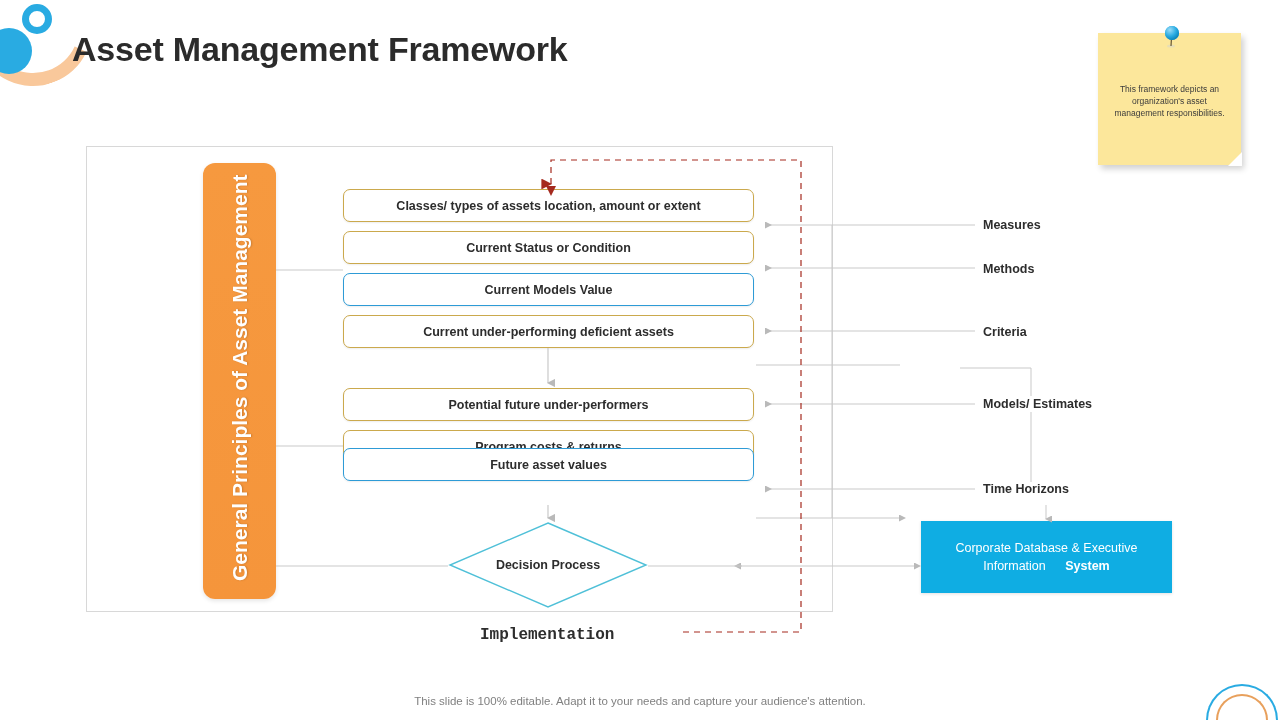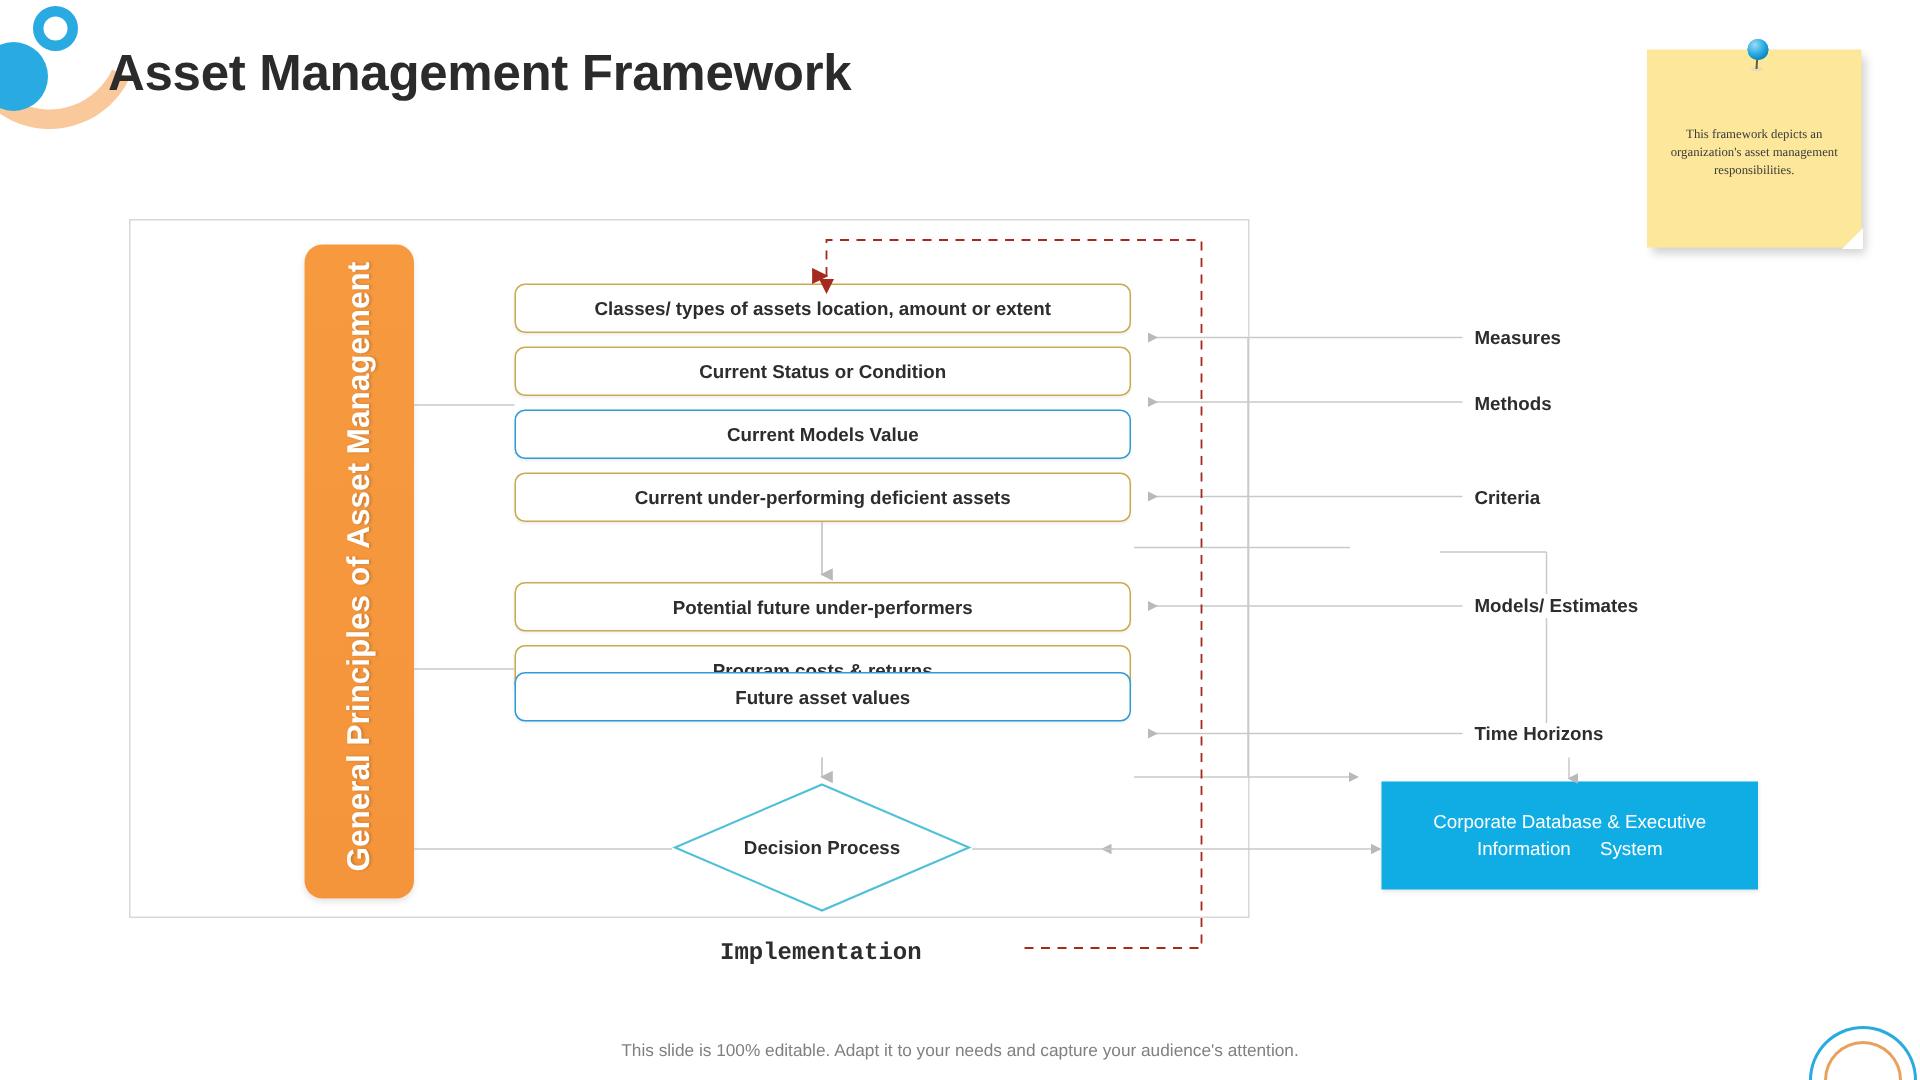--- a/index.html
+++ b/index.html
@@ -55,21 +55,21 @@
     background:#FCE79B;
     box-shadow:3px 4px 6px rgba(0,0,0,.18);
   }
   .sticky:after{
     content:"";position:absolute;right:-1px;bottom:-1px;
     border-width:0 0 14px 14px;border-style:solid;
     border-color:transparent transparent #ffffff transparent;
   }
   .sticky-text{
     position:absolute;left:10px;top:50px;width:123px;
-    font-size:8.5px;line-height:12px;color:#3b3b3b;text-align:center;font-family:Liberation Serif, serif;
+    font-size:8.5px;line-height:12px;color:#3b3b3b;text-align:center;
   }
   .pin{
     position:absolute;left:1160px;top:25px;width:24px;height:24px;
   }
 
   
   .frame{
     position:absolute;left:86px;top:146px;width:747px;height:466px;
     border:1px solid #d8d8d8;background:#fff;box-sizing:border-box;
   }
@@ -114,21 +114,21 @@
   }
 
   
   .bluebox{
     position:absolute;left:921px;top:521px;width:251px;height:72px;
     background:#0FADE3;
     display:flex;align-items:center;justify-content:center;
     text-align:center;color:#ffffff;font-size:12.5px;line-height:18px;
     box-shadow:0 1px 3px rgba(0,0,0,.12);
   }
-  .bluebox b{font-weight:normal;margin-left:16px;}
+  .bluebox b{font-weight:bold;margin-left:16px;}
 
   
   .rlabel{
     position:absolute;left:983px;
     font-size:12.5px;font-weight:bold;color:#2d2d2d;white-space:nowrap;
   }
 
   
   .implementation{
     position:absolute;left:480px;top:626px;

